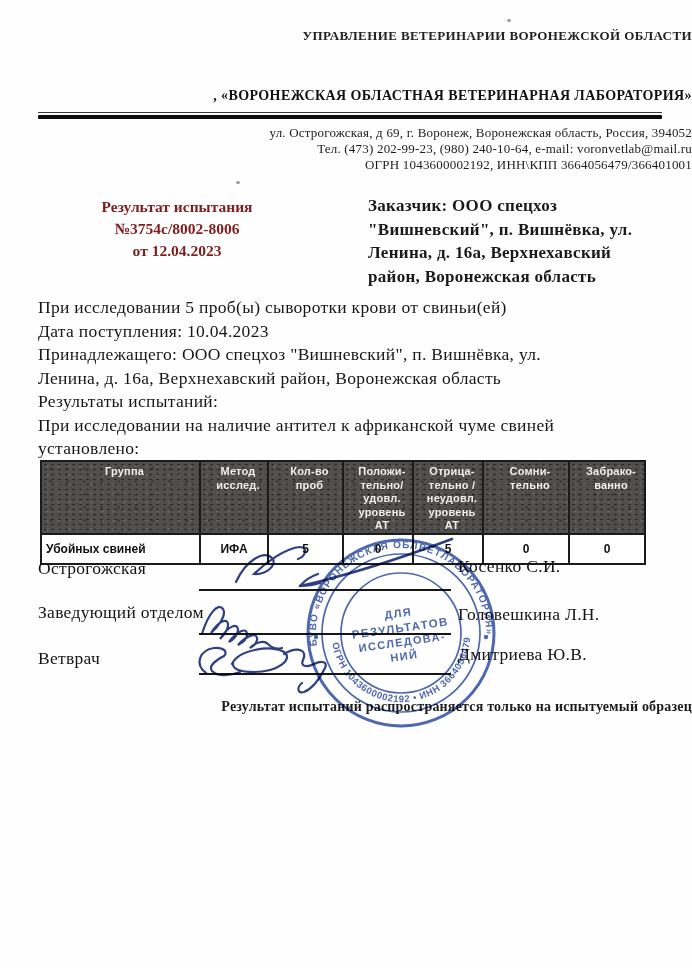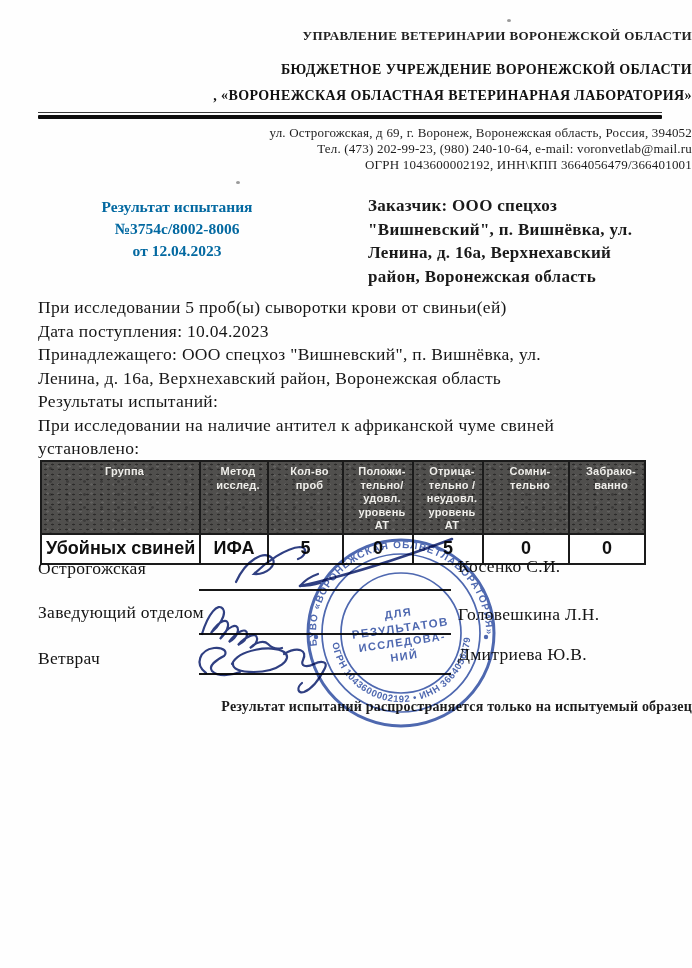--- a/index.html
+++ b/index.html
@@ -12,57 +12,56 @@
   .center{left:0;width:692px;text-align:right;}
   .h1{top:28px;font-size:13px;font-weight:600;letter-spacing:.4px;color:#222;}
   .h2a{top:62px;font-size:14px;font-weight:bold;letter-spacing:.4px;color:#111;}
   .h2b{top:79px;font-size:14px;font-weight:bold;letter-spacing:.4px;color:#111;margin-top:9px;}
   .rule{left:38px;top:112px;width:624px;}
   .rule-thin{height:0;border-top:1.5px solid #3a3a3a;margin-bottom:2px;}
   .rule-thick{height:4px;background:#0d0d0d;border-radius:1px;}
   .addr{font-size:13px;letter-spacing:.2px;color:#1c1c1c;}
   .addr1{top:125px;} .addr2{top:141px;} .addr3{top:157px;}
   .result-block{left:52px;top:196px;width:250px;text-align:center;
-    font-size:15.5px;font-weight:bold;line-height:22px;color:#0369a1;}
+    font-size:15.5px;font-weight:bold;line-height:22px;color:#7f1d1d;}
   .customer-block{left:368px;top:194px;width:290px;font-size:17px;line-height:23.5px;letter-spacing:.3px;font-weight:bold;}
   .body-text{left:38px;top:296px;width:625px;font-size:17.5px;line-height:23.5px;letter-spacing:.3px;color:#161616;}
   table.results{position:absolute;left:40px;top:460px;width:604px;border-collapse:collapse;table-layout:fixed;
     font-family:"Liberation Sans","DejaVu Sans",sans-serif;}
   table.results th{
     height:66px;vertical-align:top;padding:3px 2px 0 10px;
     font-size:11px;font-weight:bold;line-height:13.5px;letter-spacing:.2px;
     color:#efeeea;text-align:center;white-space:pre-line;
     border:2px solid #1b1b1b;
     background-color:#504f4d;
     background-image:
       radial-gradient(rgba(0,0,0,.45) 1px, transparent 1.6px),
       radial-gradient(rgba(255,255,255,.10) 1px, transparent 1.7px),
       radial-gradient(rgba(0,0,0,.25) 1.2px, transparent 2px);
     background-size:7px 5px,11px 9px,17px 13px;
   }
   table.results td{
     height:26px;border:2px solid #1b1b1b;background:#fff;
-    font-size:18px;font-weight:bold;color:#101010;text-align:center;vertical-align:middle;
+    font-size:12px;font-weight:bold;color:#101010;text-align:center;vertical-align:middle;
   }
   table.results td.first{text-align:left;padding-left:4px;}
   .sig-label{left:38px;font-size:17.5px;letter-spacing:.3px;color:#141414;}
   .sig-name{left:458px;font-size:17.5px;letter-spacing:.3px;color:#141414;}
   .sig-line{left:199px;width:252px;height:2px;background:#161616;}
   .footer{top:699px;font-size:14px;font-weight:600;letter-spacing:.2px;color:#1b1b1b;}
   .ink-layer{left:0;top:0;width:692px;height:968px;pointer-events:none;mix-blend-mode:multiply;}
   .stamp{left:303px;top:535px;mix-blend-mode:multiply;opacity:.9;}
   .speck{position:absolute;border-radius:50%;background:#9a9a9a;}
 </style>
 </head>
 <body>
 
 <div class="page">
 
   <div class="abs center h1">УПРАВЛЕНИЕ ВЕТЕРИНАРИИ ВОРОНЕЖСКОЙ ОБЛАСТИ</div>
-  <div class="abs center h2a">БЮДЖЕТНОЕ УЧРЕЖДЕНИЕ ВОРОНЕЖСКОЙ ОБЛАСТИ</div>
   <div class="abs center h2b">, «ВОРОНЕЖСКАЯ ОБЛАСТНАЯ ВЕТЕРИНАРНАЯ ЛАБОРАТОРИЯ»</div>
 
   <div class="abs rule">
     <div class="rule-thin"></div>
     <div class="rule-thick"></div>
   </div>
 
   <div class="abs center addr addr1">ул. Острогожская, д 69, г. Воронеж, Воронежская область, Россия, 394052</div>
   <div class="abs center addr addr2">Тел. (473) 202-99-23, (980) 240-10-64, e-mail: voronvetlab@mail.ru</div>
   <div class="abs center addr addr3">ОГРН 1043600002192, ИНН\КПП 3664056479/366401001</div>

